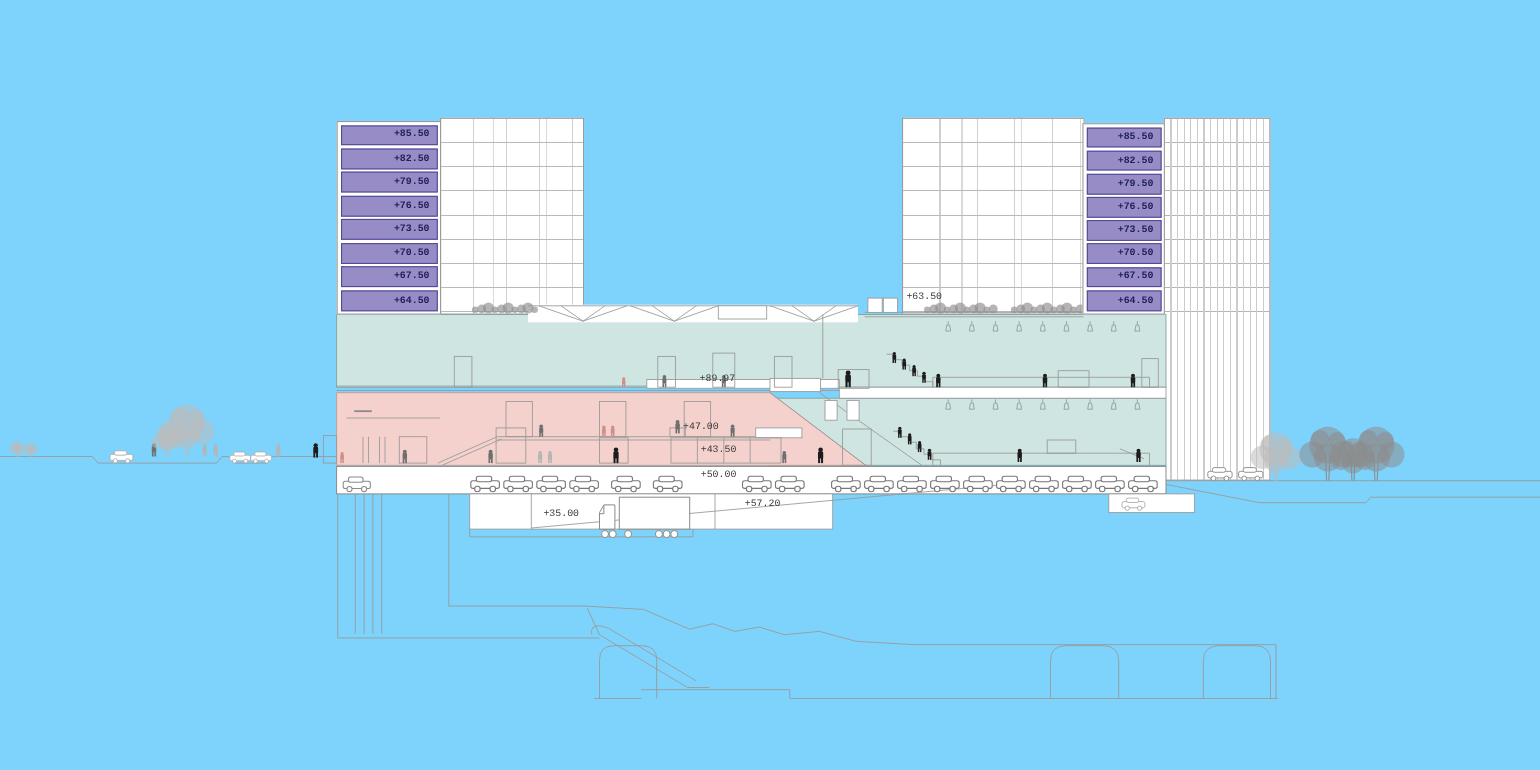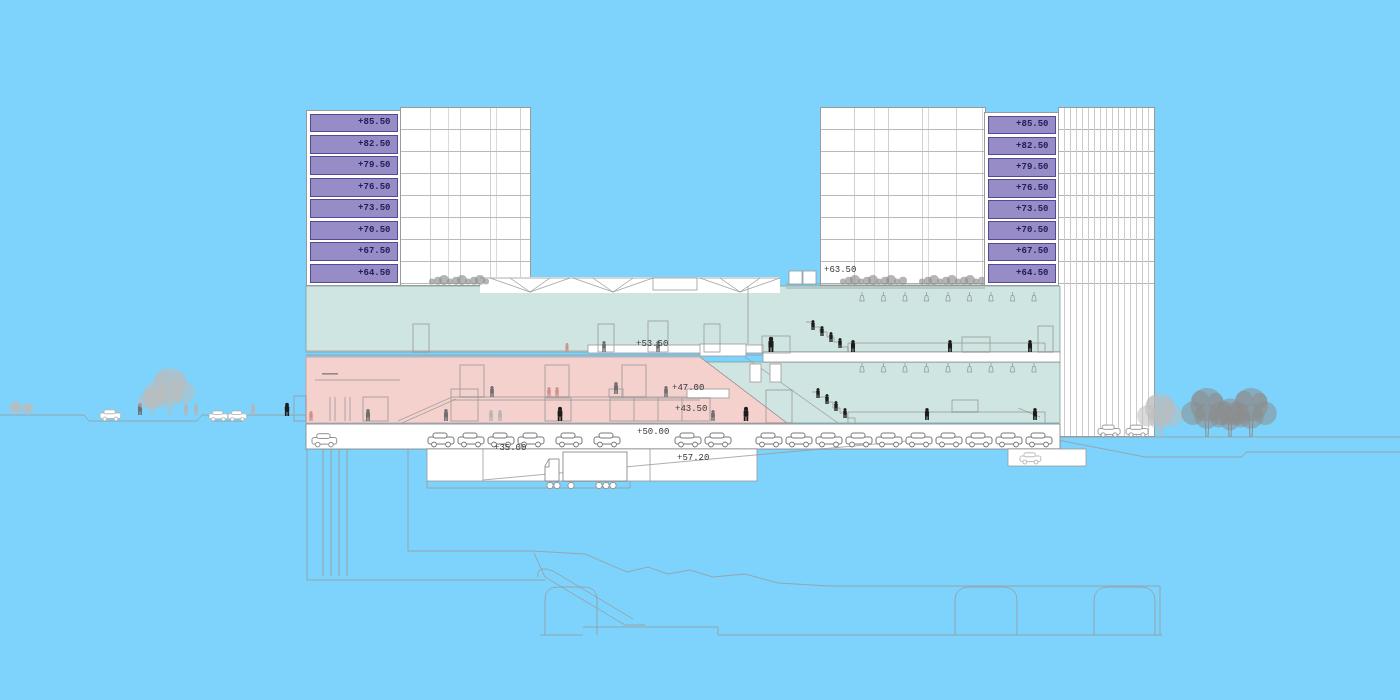--- a/index.html
+++ b/index.html
@@ -693,20 +693,20 @@
       <div class="band">
         <span>+67.50</span>
       </div>
       <div class="band">
         <span>+64.50</span>
       </div>
     </div>
 
   <div id="labels">
     <span class="lvl" style="left:824px;top:266px">+63.50</span>
-    <span class="lvl" style="left:636px;top:340px">+53.50</span>
-    <span class="lvl" style="left:672px;top:384px">+47.00</span>
-    <span class="lvl" style="left:675px;top:405px">+43.50</span>
+    <span class="lvl" style="left:636px;top:340px">+89.97</span>
+    <span class="lvl" style="left:621px;top:384px">+47.00</span>
+    <span class="lvl" style="left:637px;top:405px">+43.50</span>
     <span class="lvl" style="left:637px;top:428px">+50.00</span>
-    <span class="lvl" style="left:494px;top:444px">+35.00</span>
+    <span class="lvl" style="left:494px;top:463px">+35.00</span>
     <span class="lvl" style="left:677px;top:454px">+57.20</span>
   </div>
 </div>
 
 </body></html>

